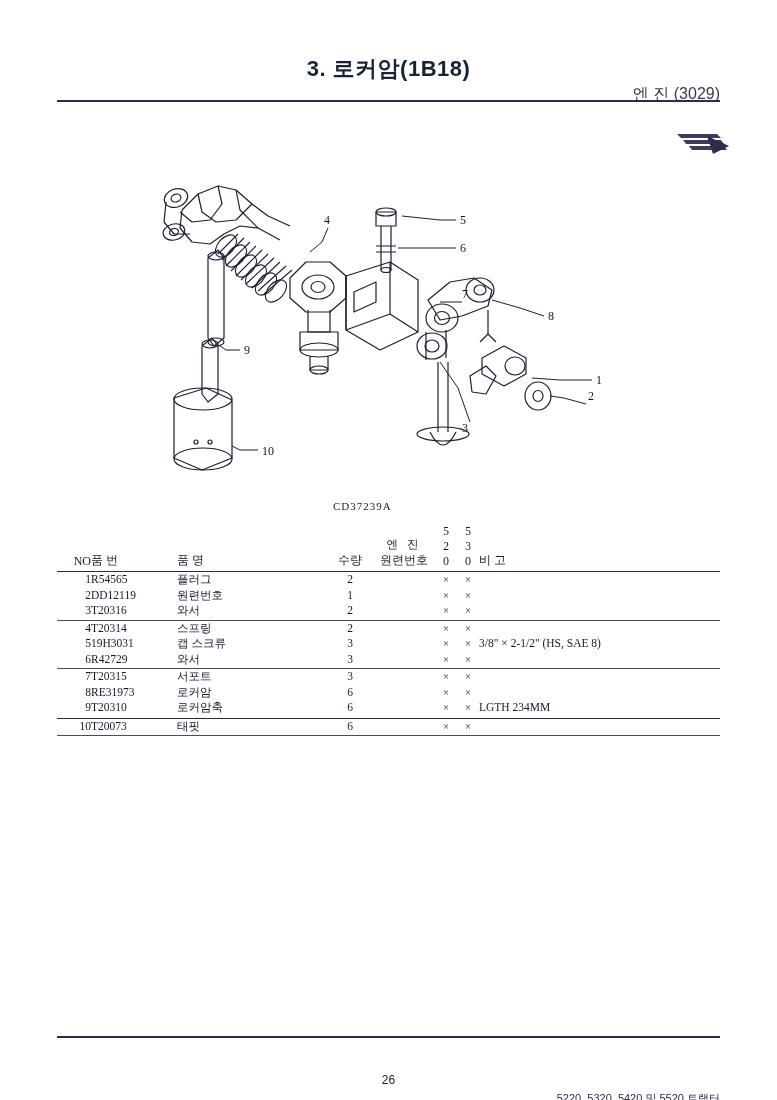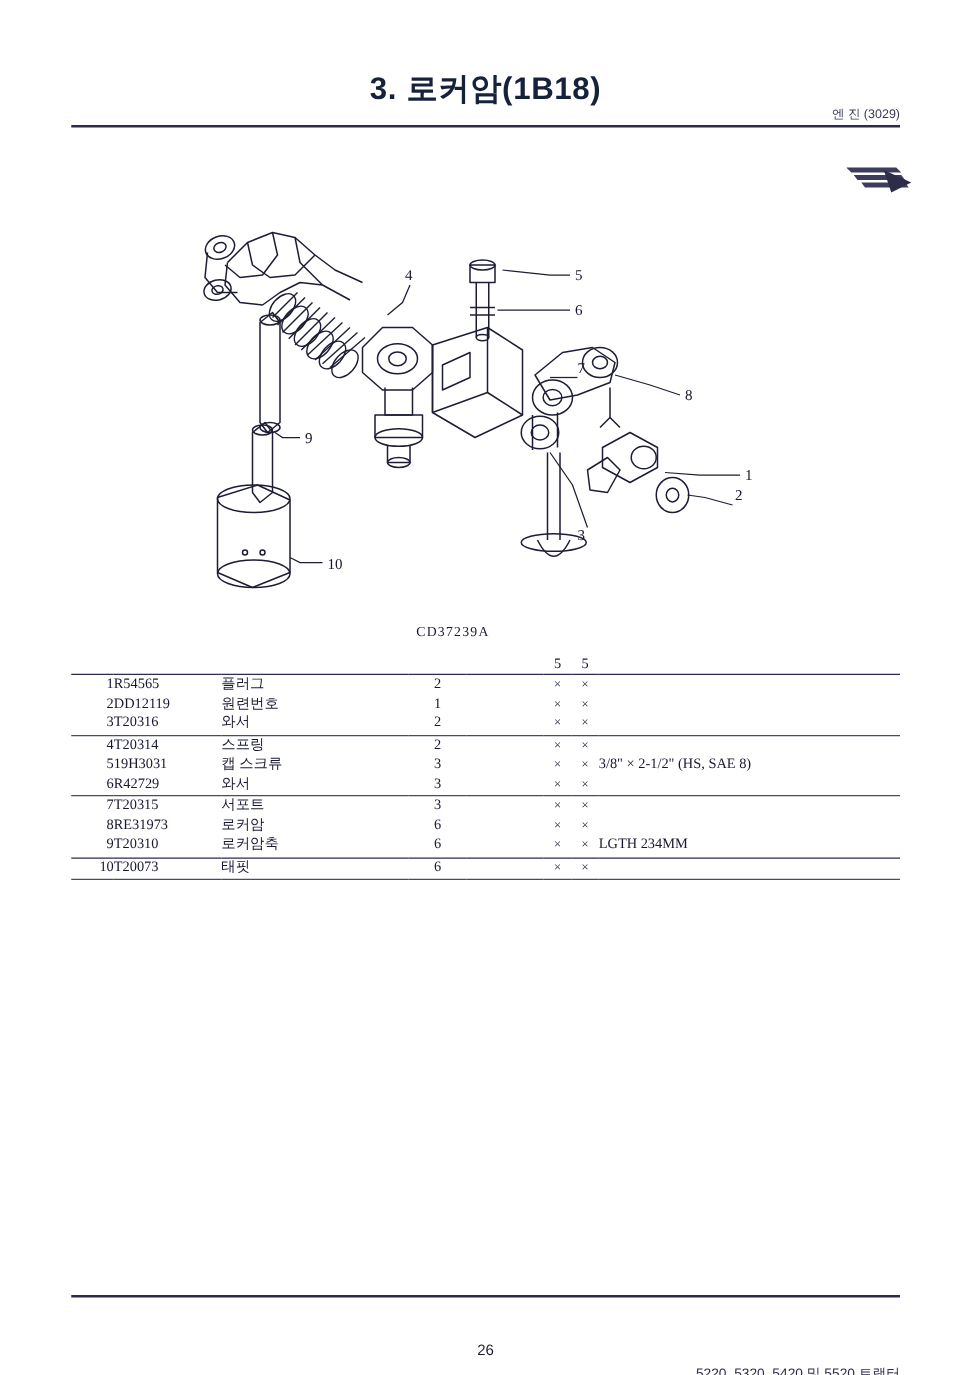--- a/index.html
+++ b/index.html
@@ -19,30 +19,30 @@
   }
   
   .title {
     position: absolute;
     top: 54px;
     left: 0;
     width: 777px;
     text-align: center;
     font-family: "Liberation Sans", sans-serif;
     font-weight: bold;
-    font-size: 25px;
+    font-size: 22px;
     letter-spacing: 0.5px;
     color: #16213a;
   }
   .engine-code {
     position: absolute;
     top: 84px;
     right: 57px;
     font-family: "Liberation Sans", sans-serif;
-    font-size: 10px;
+    font-size: 16px;
     color: #3a3a55;
   }
   .rule-top {
     position: absolute;
     top: 100px;
     left: 57px;
     width: 663px;
     height: 2px;
     background: #2b2b50;
   }
@@ -286,20 +286,40 @@
         <tr>
           <td class="c-no"></td>
             <td class="c-partno"></td>
             <td class="c-name"></td>
           <td class="c-qty"></td>
             <td class="c-seq"></td>
           <td class="c-m1">5</td>
           <td class="c-m2">5</td>
           <td class="c-remark"></td>
         </tr>
+        <tr>
+          <td class="c-no"></td>
+            <td class="c-partno"></td>
+            <td class="c-name"></td>
+          <td class="c-qty"></td>
+          <td class="c-seq hdr-sp">엔     진</td>
+          <td class="c-m1">2</td>
+          <td class="c-m2">3</td>
+          <td class="c-remark"></td>
+        </tr>
+        <tr class="hdr-row">
+          <td class="c-no">NO</td>
+          <td class="c-partno">품 번</td>
+          <td class="c-name">품    명</td>
+          <td class="c-qty">수량</td>
+          <td class="c-seq">원련번호</td>
+          <td class="c-m1">0</td>
+          <td class="c-m2">0</td>
+          <td class="c-remark">비          고</td>
+        </tr>
         <tr class="thickline">
             <td colspan="8"></td>
           </tr>
 
         <tr class="data">
           <td class="c-no">1</td>
           <td class="c-partno">R54565</td>
           <td class="c-name">플러그</td>
           <td class="c-qty">2</td>
           <td class="c-seq"></td>

